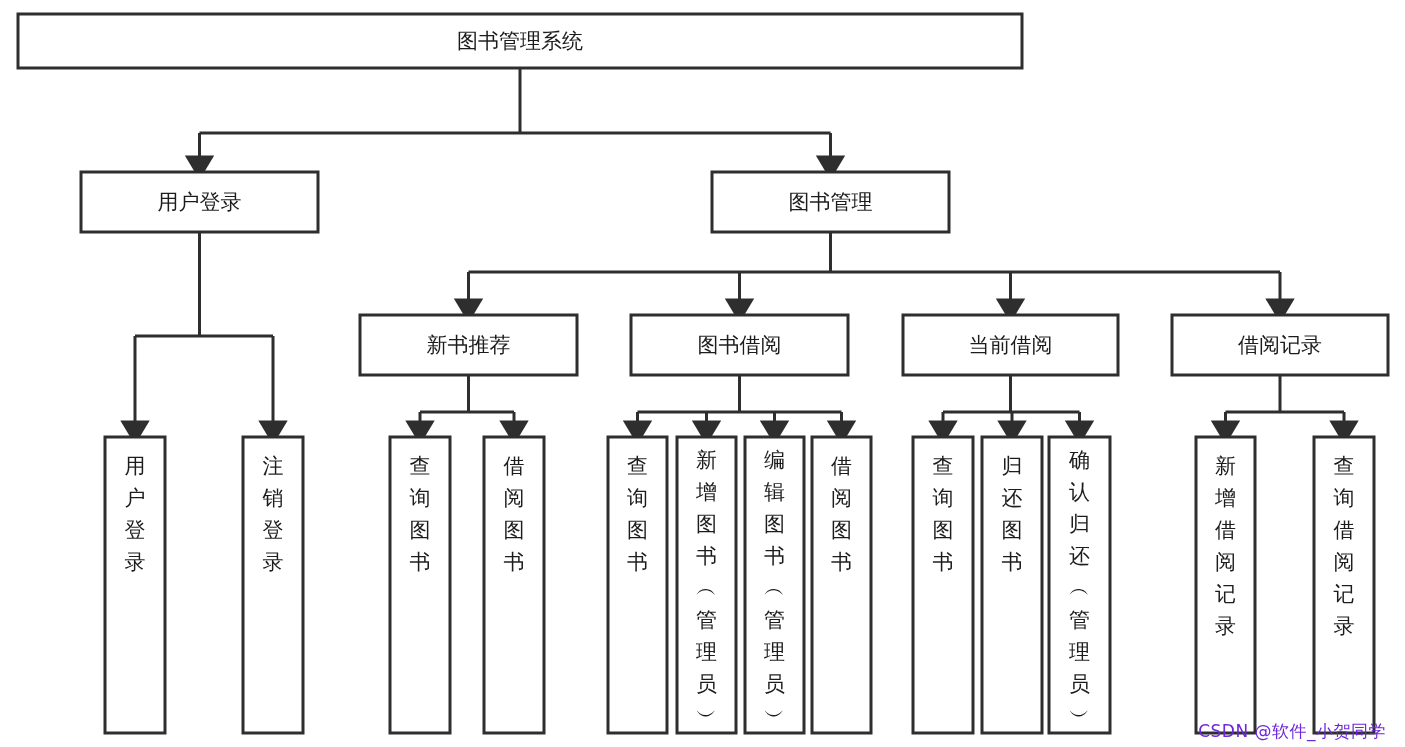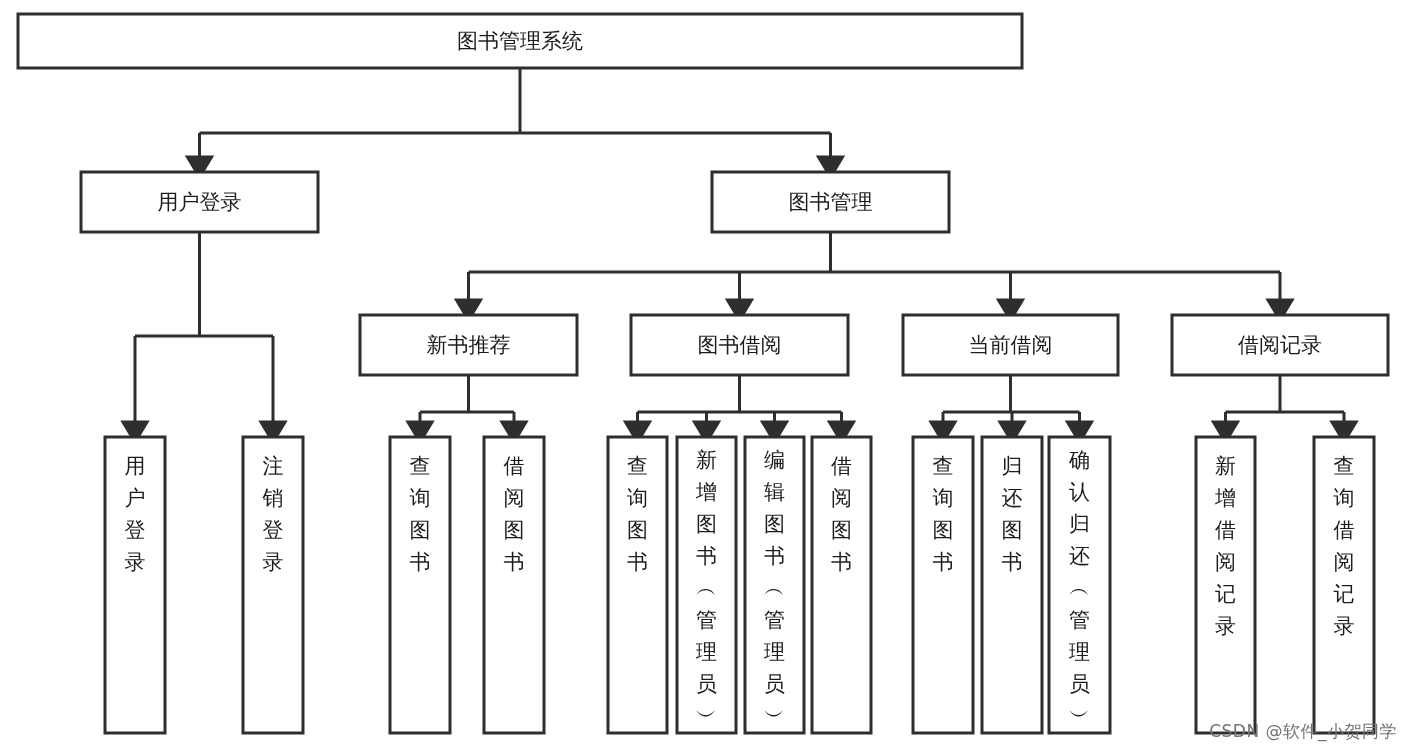--- a/index.html
+++ b/index.html
@@ -42,25 +42,25 @@
     dominant-baseline: middle;
   }
   .node-label-vertical {
     fill: #1c1c1c;
     font-family: "DejaVu Sans", "Liberation Sans", sans-serif;
     font-size: 21px;
     text-anchor: middle;
   }
   .watermark {
     position: absolute;
-    right: 8px;
+    right: 19px;
     bottom: 4px;
     font-family: "DejaVu Sans", "Liberation Sans", sans-serif;
     font-size: 17px;
-    color: #737373;
+    color: #6d28d9;
     letter-spacing: 0.5px;
     white-space: nowrap;
     pointer-events: none;
   }
 </style>
 </head>
 <body>
 
 <div id="diagram-root">
 

